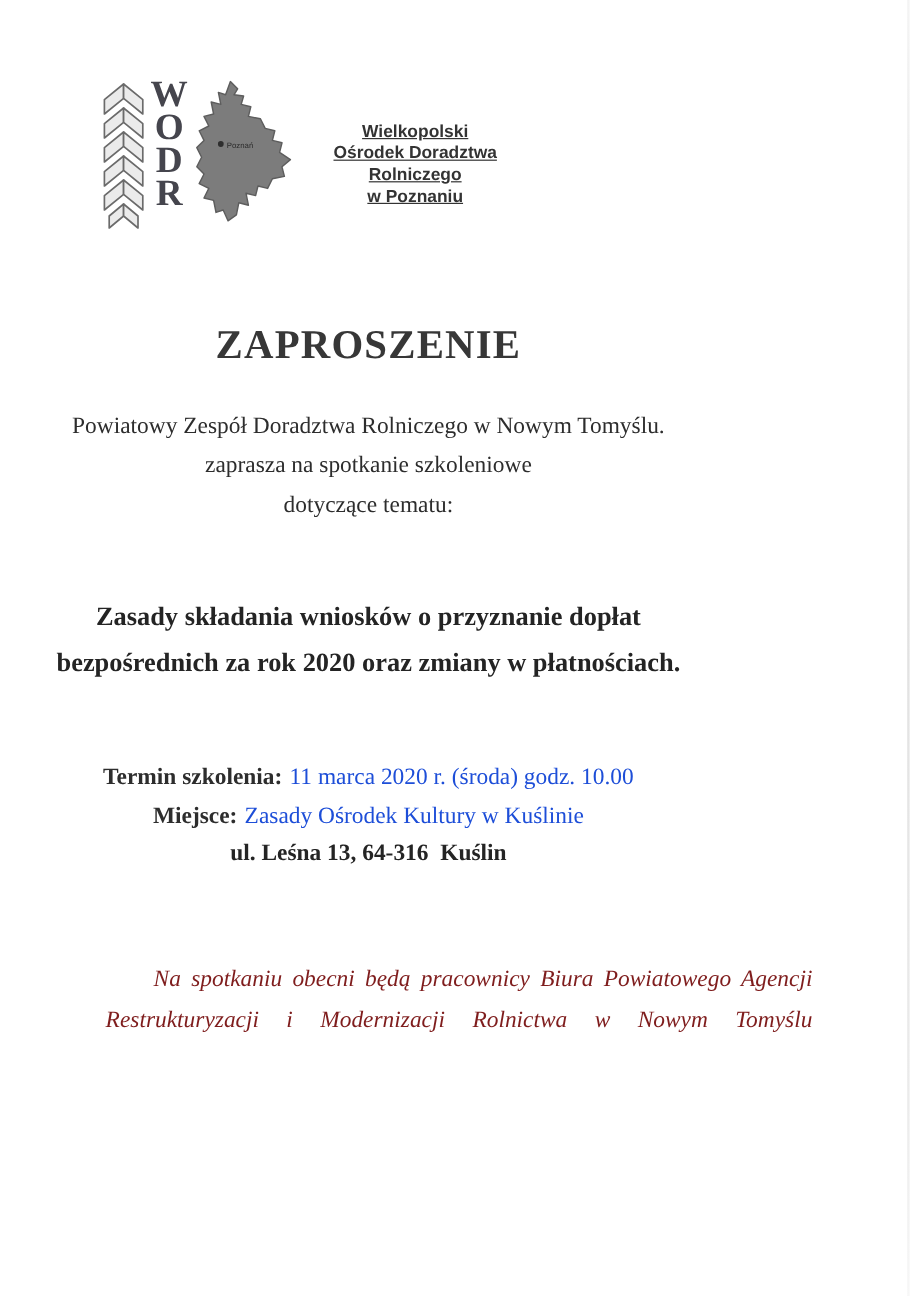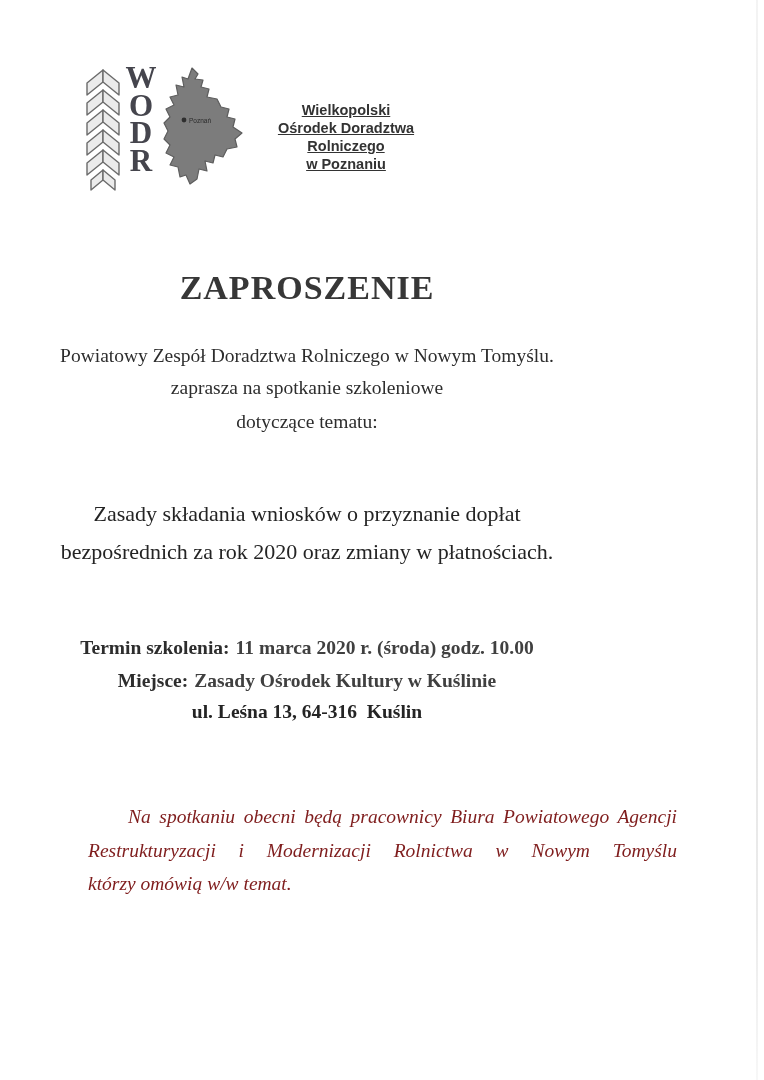--- a/index.html
+++ b/index.html
@@ -54,29 +54,29 @@
     top: 269px;
     font-size: 34px;
     font-weight: bold;
     letter-spacing: 1px;
     color: #373737;
   }
   .intro { font-size: 19.5px; color: #2d2d2d; }
   .intro-1 { top: 345px; }
   .intro-2 { top: 377px; }
   .intro-3 { top: 411px; }
-  .topic { font-size: 22px; font-weight: normal; color: #242424; }
+  .topic { font-size: 22px; font-weight: bold; color: #242424; }
   .topic-1 { top: 501px; }
   .topic-2 { top: 539px; }
   .detail { font-size: 19.5px; white-space: pre-wrap; }
   .detail-1 { top: 637px; }
   .detail-2 { top: 670px; }
   .detail-3 { top: 701px; font-weight: bold; color: #242424; }
   .detail .lbl { font-weight: bold; color: #2d2d2d; text-align: center; }
-  .detail .val { font-weight: bold; color: #404040; margin-left: 6px; }
+  .detail .val { font-weight: normal; color: #1d4ed8; margin-left: 6px; }
 
   
   .footer-par {
     position: absolute;
     left: 88px; top: 800px; width: 589px;
     font-size: 19.5px;
     font-style: italic;
     line-height: 33.5px;
     color: #7f1d1d;
   }
@@ -146,17 +146,16 @@
 
     <p class="centerline detail detail-1"><span class="lbl">Termin szkolenia:</span><span class="val">11 marca 2020 r. (środa) godz. 10.00</span></p>
 
     <p class="centerline detail detail-2"><span class="lbl">Miejsce:</span><span class="val">Zasady Ośrodek Kultury w Kuślinie</span></p>
 
     <p class="centerline detail detail-3">ul. Leśna 13, 64-316  Kuślin</p>
 
     <div class="footer-par">
       <div class="footer-line first">Na spotkaniu obecni będą pracownicy Biura Powiatowego Agencji</div>
       <div class="footer-line">Restrukturyzacji i Modernizacji Rolnictwa w Nowym Tomyślu</div>
-      <div class="footer-line last">którzy omówią w/w temat.</div>
     </div>
 
   </main>
 </div>
 
 </body></html>

